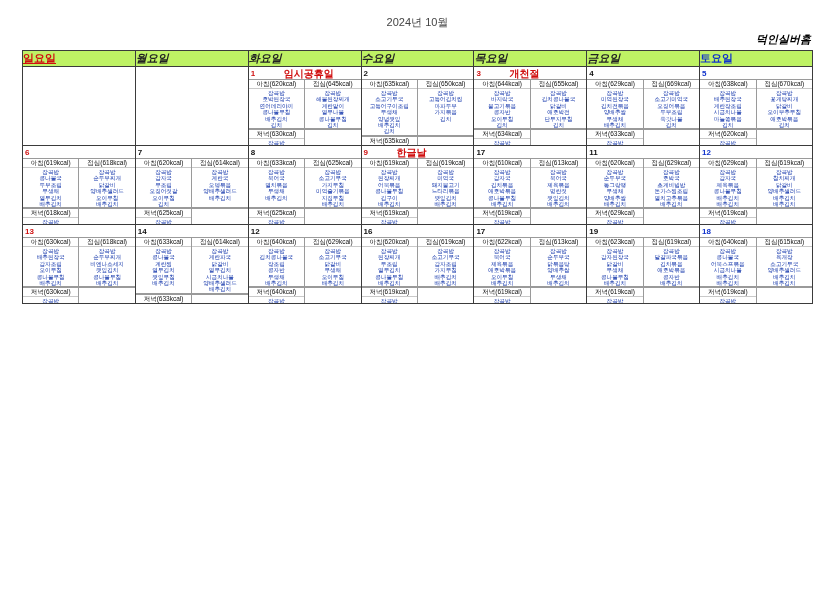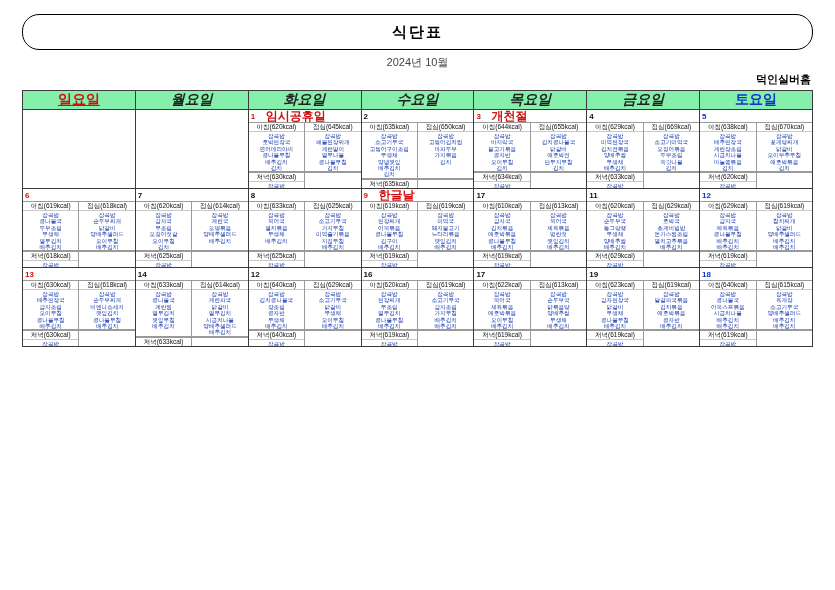--- a/index.html
+++ b/index.html
@@ -19,60 +19,60 @@
     border:1px solid #000;
     border-radius:17px;
     display:flex;align-items:center;justify-content:center;
     margin:4px 0 0 0;
   }
   .title-banner .t{font-size:15px;font-weight:bold;letter-spacing:2px;}
   .subtitle{
     text-align:center;font-size:11px;color:#444;margin:5px 0 2px 0;
   }
   .org{
-    text-align:right;font-size:11px;font-weight:bold;margin:2px 2px 3px 0;
+    text-align:right;font-size:11px;font-weight:bold;margin:2px 2px 3px 0;font-style:italic;
   }
 
   
   table.cal{
     width:100%;
     border-collapse:collapse;
     table-layout:fixed;
   }
   table.cal th, table.cal td{
     border:1px solid #3b3b3b;
     vertical-align:top;
     padding:0;
   }
   table.cal th{
     height:15px;
-    font-size:14px;
+    font-size:11px;
     font-weight:bold;
-    background:#86efac;
-    text-align:center;
+    background:#bef264;
+    text-align:left;
     vertical-align:middle;
   }
   th.sun{color:#d01010;text-decoration:underline;}
   th.sat{color:#1033cc;}
   th.wk{color:#222;font-style:italic;}
 
   .daycell{position:relative;height:78px;overflow:hidden;}
   .daycell .inner{display:flex;flex-direction:column;height:100%;}
 
   .dhead{
     display:flex;align-items:center;
     height:11px;line-height:11px;
     font-size:8px;font-weight:bold;
     padding:1px 2px 0 2px;
   }
   .dnum{min-width:9px;}
   .dnum.red{color:#d01010;}
   .dnum.blue{color:#1033cc;}
   .dnum.blk{color:#111;}
-  .holi{color:#d01010;font-weight:bold;margin-left:6px;font-size:12px;}
+  .holi{color:#d01010;font-weight:bold;margin-left:24px;font-size:10px;}
   .meal{
     flex:1;
     border-top:1px solid #9a9a9a;
     display:flex;flex-direction:column;
     overflow:hidden;
   }
   .meal + .meal{border-left:1px solid #9a9a9a;}
   .meal .kcal{
     font-size:6.5px;
     text-align:center;
@@ -98,23 +98,20 @@
   .half.top{}
   .half.bot{border-top:1px solid #9a9a9a;}
 
   .cell-blank{background:#fff;}
 </style>
 </head>
 <body>
 
 <div class="page">
 
-  <div class="title-banner">
-    <span class="t">식단표</span>
-  </div>
   <div class="subtitle">2024년  10월</div>
   <div class="org">덕인실버홈</div>
 
   <table class="cal">
     <thead>
       <tr>
         <th class="sun">일요일</th>
         <th class="wk">월요일</th>
         <th class="wk">화요일</th>
         <th class="wk">수요일</th>

